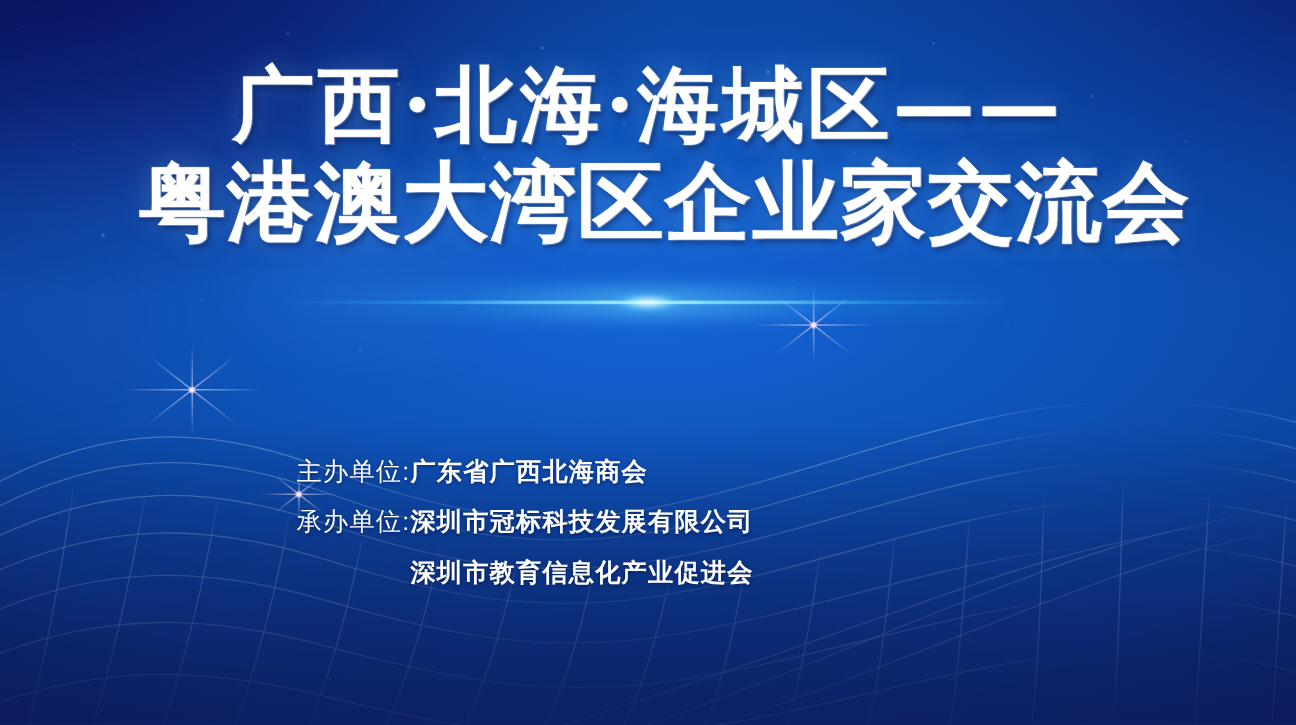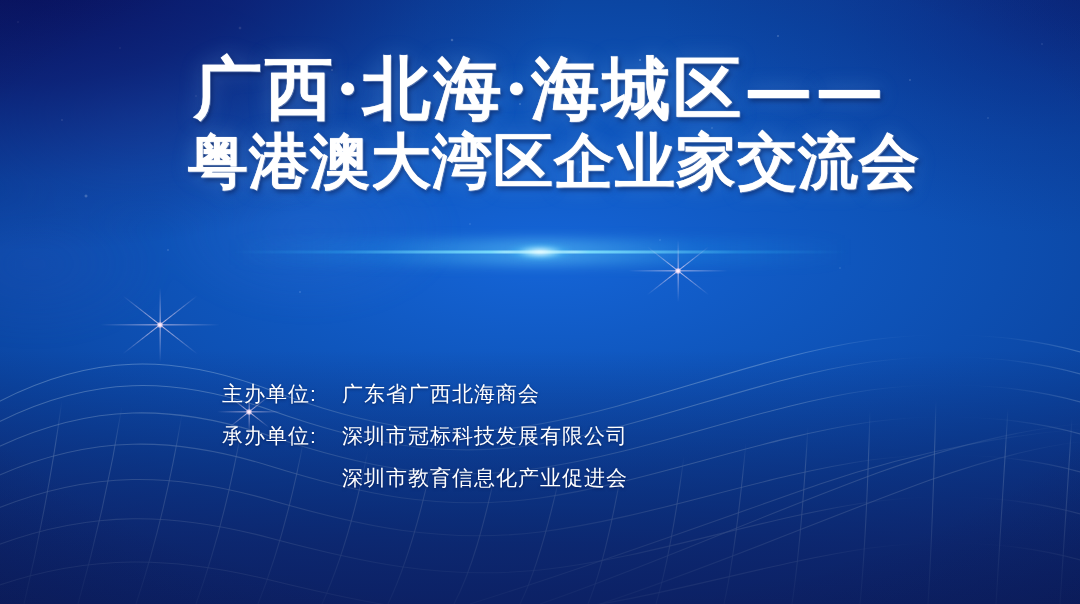--- a/index.html
+++ b/index.html
@@ -183,47 +183,49 @@
     letter-spacing: 2px;
     white-space: nowrap;
     line-height: 1.06;
     text-shadow:
       0 0 1px rgba(255,255,255,0.9),
       1px 1px 0 rgba(120,150,200,0.55),
       2px 3px 5px rgba(4,18,70,0.55),
       0 0 22px rgba(150,210,255,0.30);
   }
   .title-line-1 { font-size: 68px; letter-spacing: 3px; }
-  .title-line-2 { font-size: 60px; letter-spacing: 1px; margin-top: 6px; margin-left: 28px; }
+  .title-line-2 { font-size: 72px; letter-spacing: 1px; margin-top: 6px; margin-left: 28px; }
 
   
   .orgs {
     position: absolute;
     left: 222px;
     top: 383px;
     z-index: 5;
     color: #ffffff;
     font-size: 21px;
     line-height: 1;
   }
   .org-row {
     display: flex;
     align-items: baseline;
     margin-bottom: 21px;
     white-space: nowrap;
+    text-align: right;
   }
   .org-label {
     width: 120px;
     flex: 0 0 120px;
     letter-spacing: 1px;
     text-shadow: 0 1px 3px rgba(4,20,70,0.65);
   }
   .org-value {
     letter-spacing: 1px;
     text-shadow: 0 1px 3px rgba(4,20,70,0.65);
+    font-weight: bold;
   }
   .org-row.cont .org-label { visibility: hidden; }
 </style>
 </head>
 <body>
 
 <div id="poster">
 
   <div class="bg-base"></div>
   <div class="nebula"></div>

